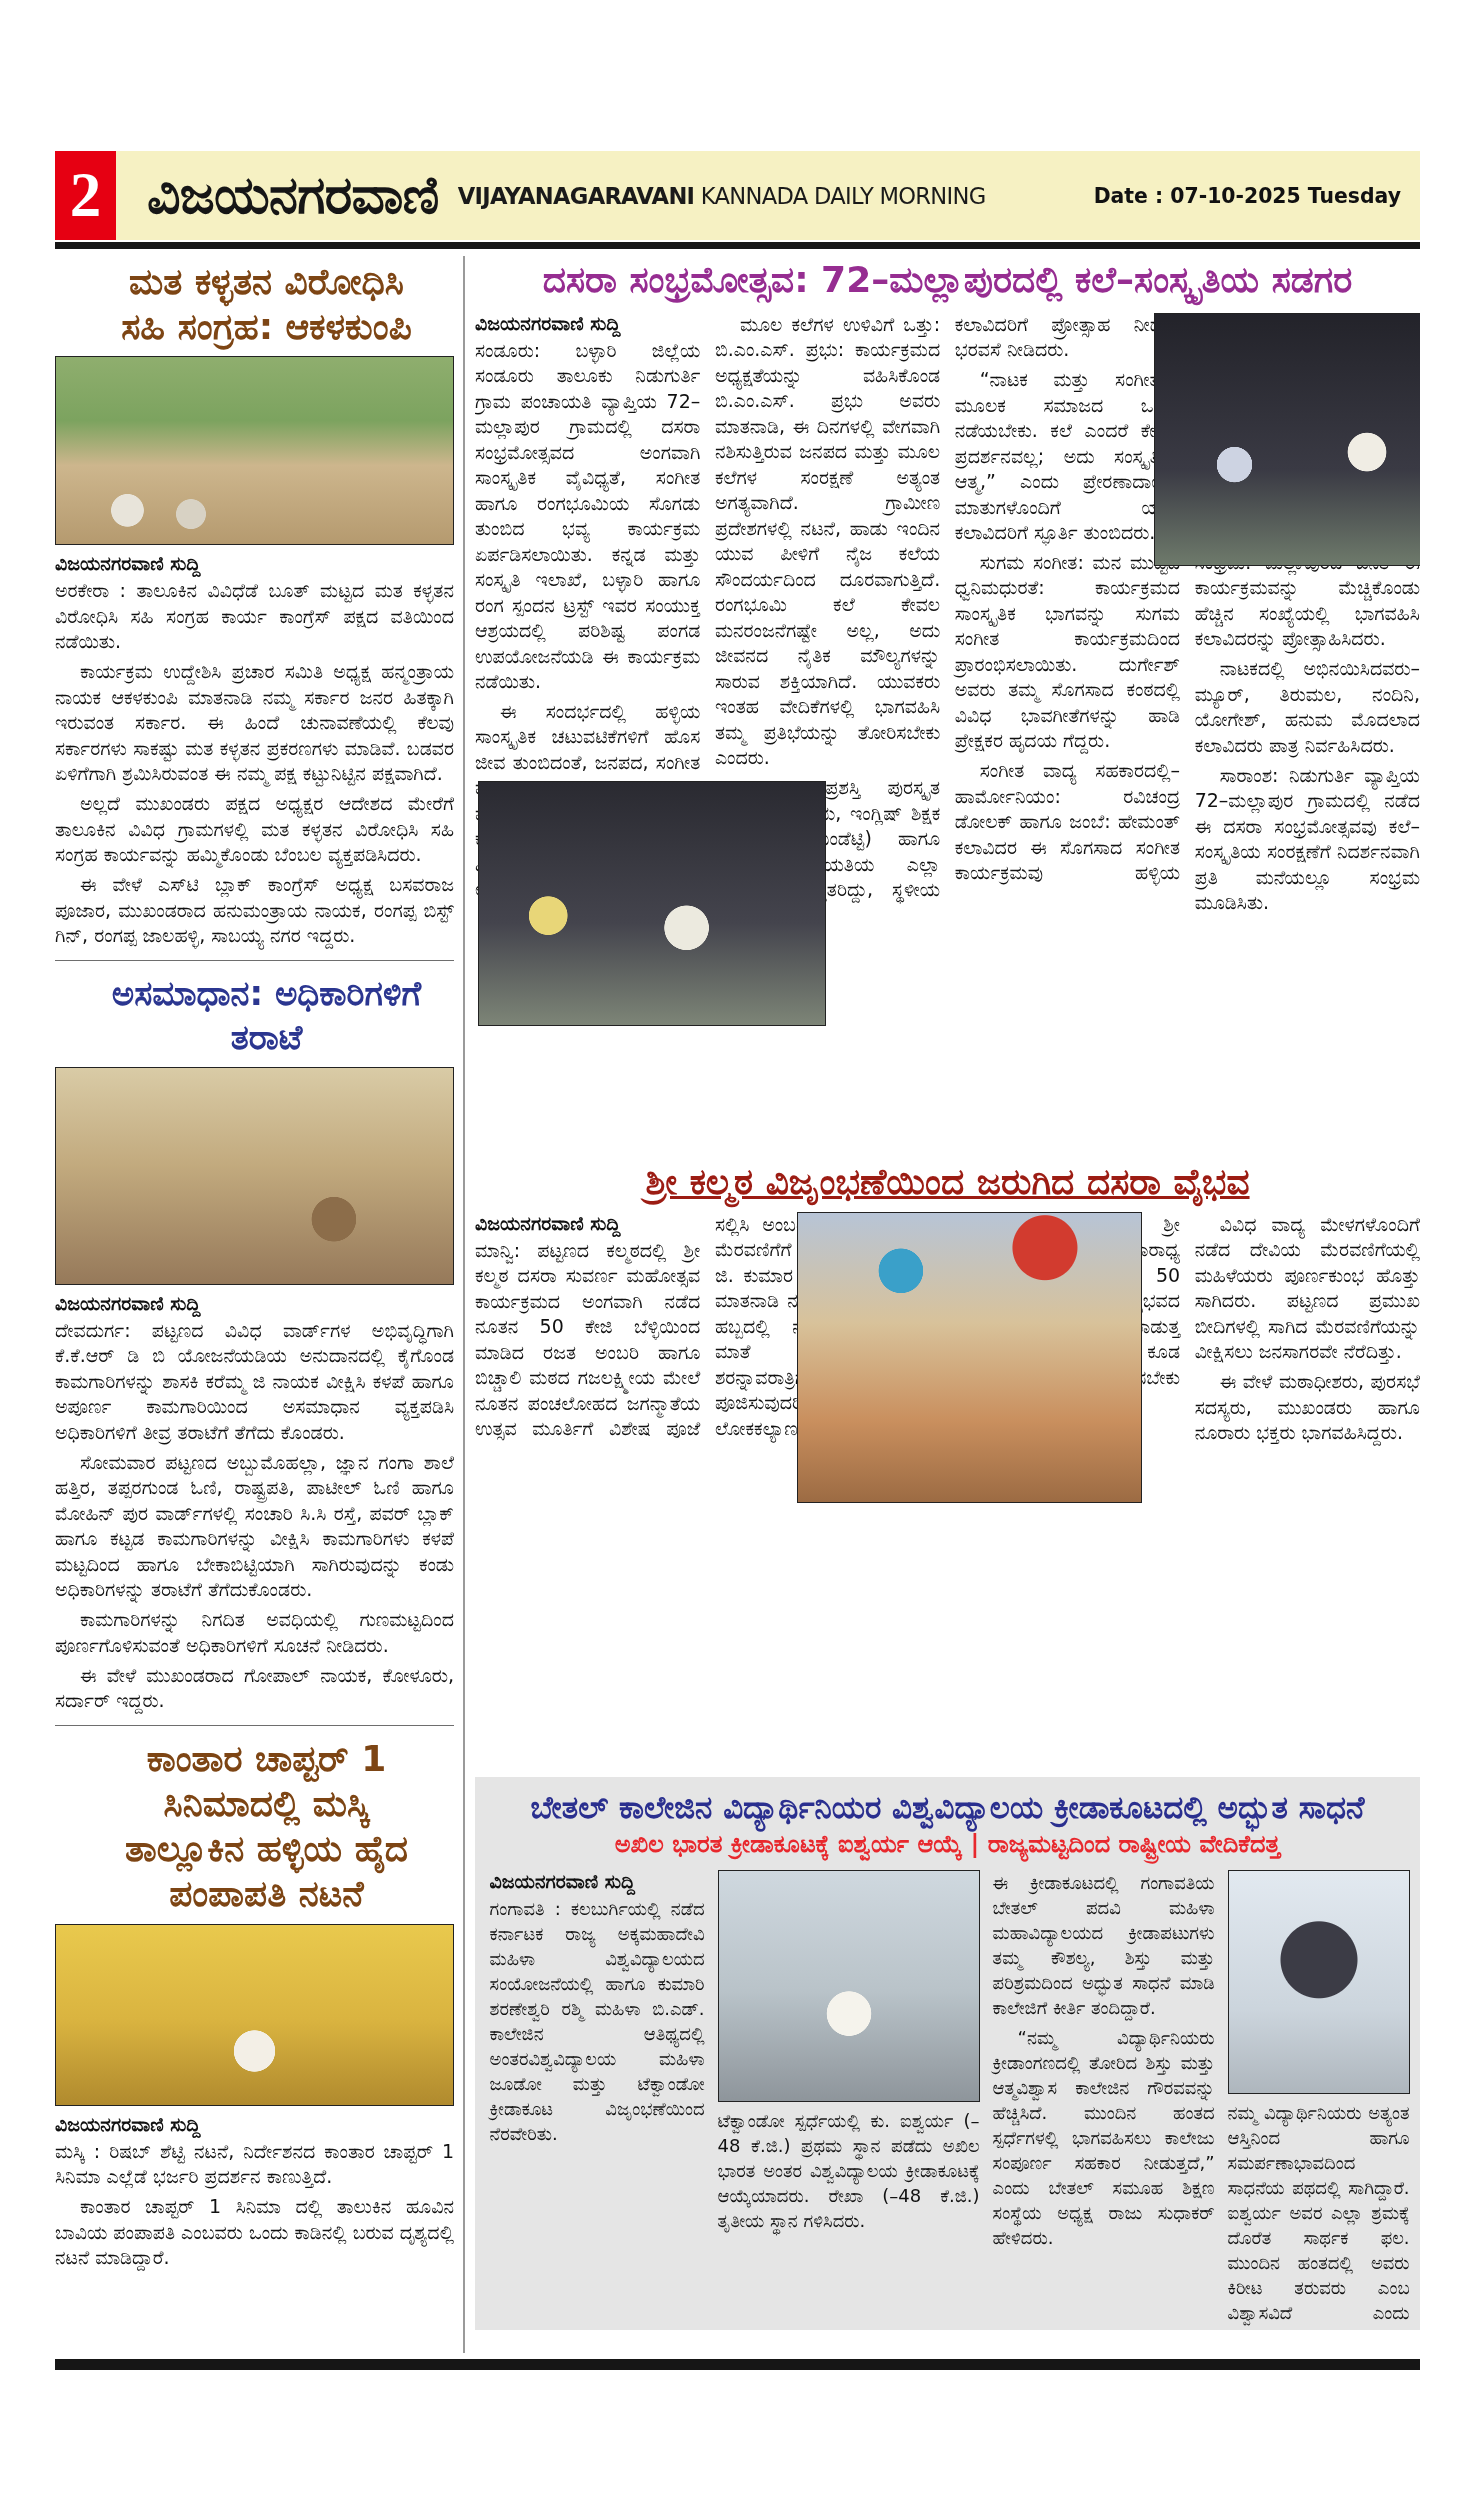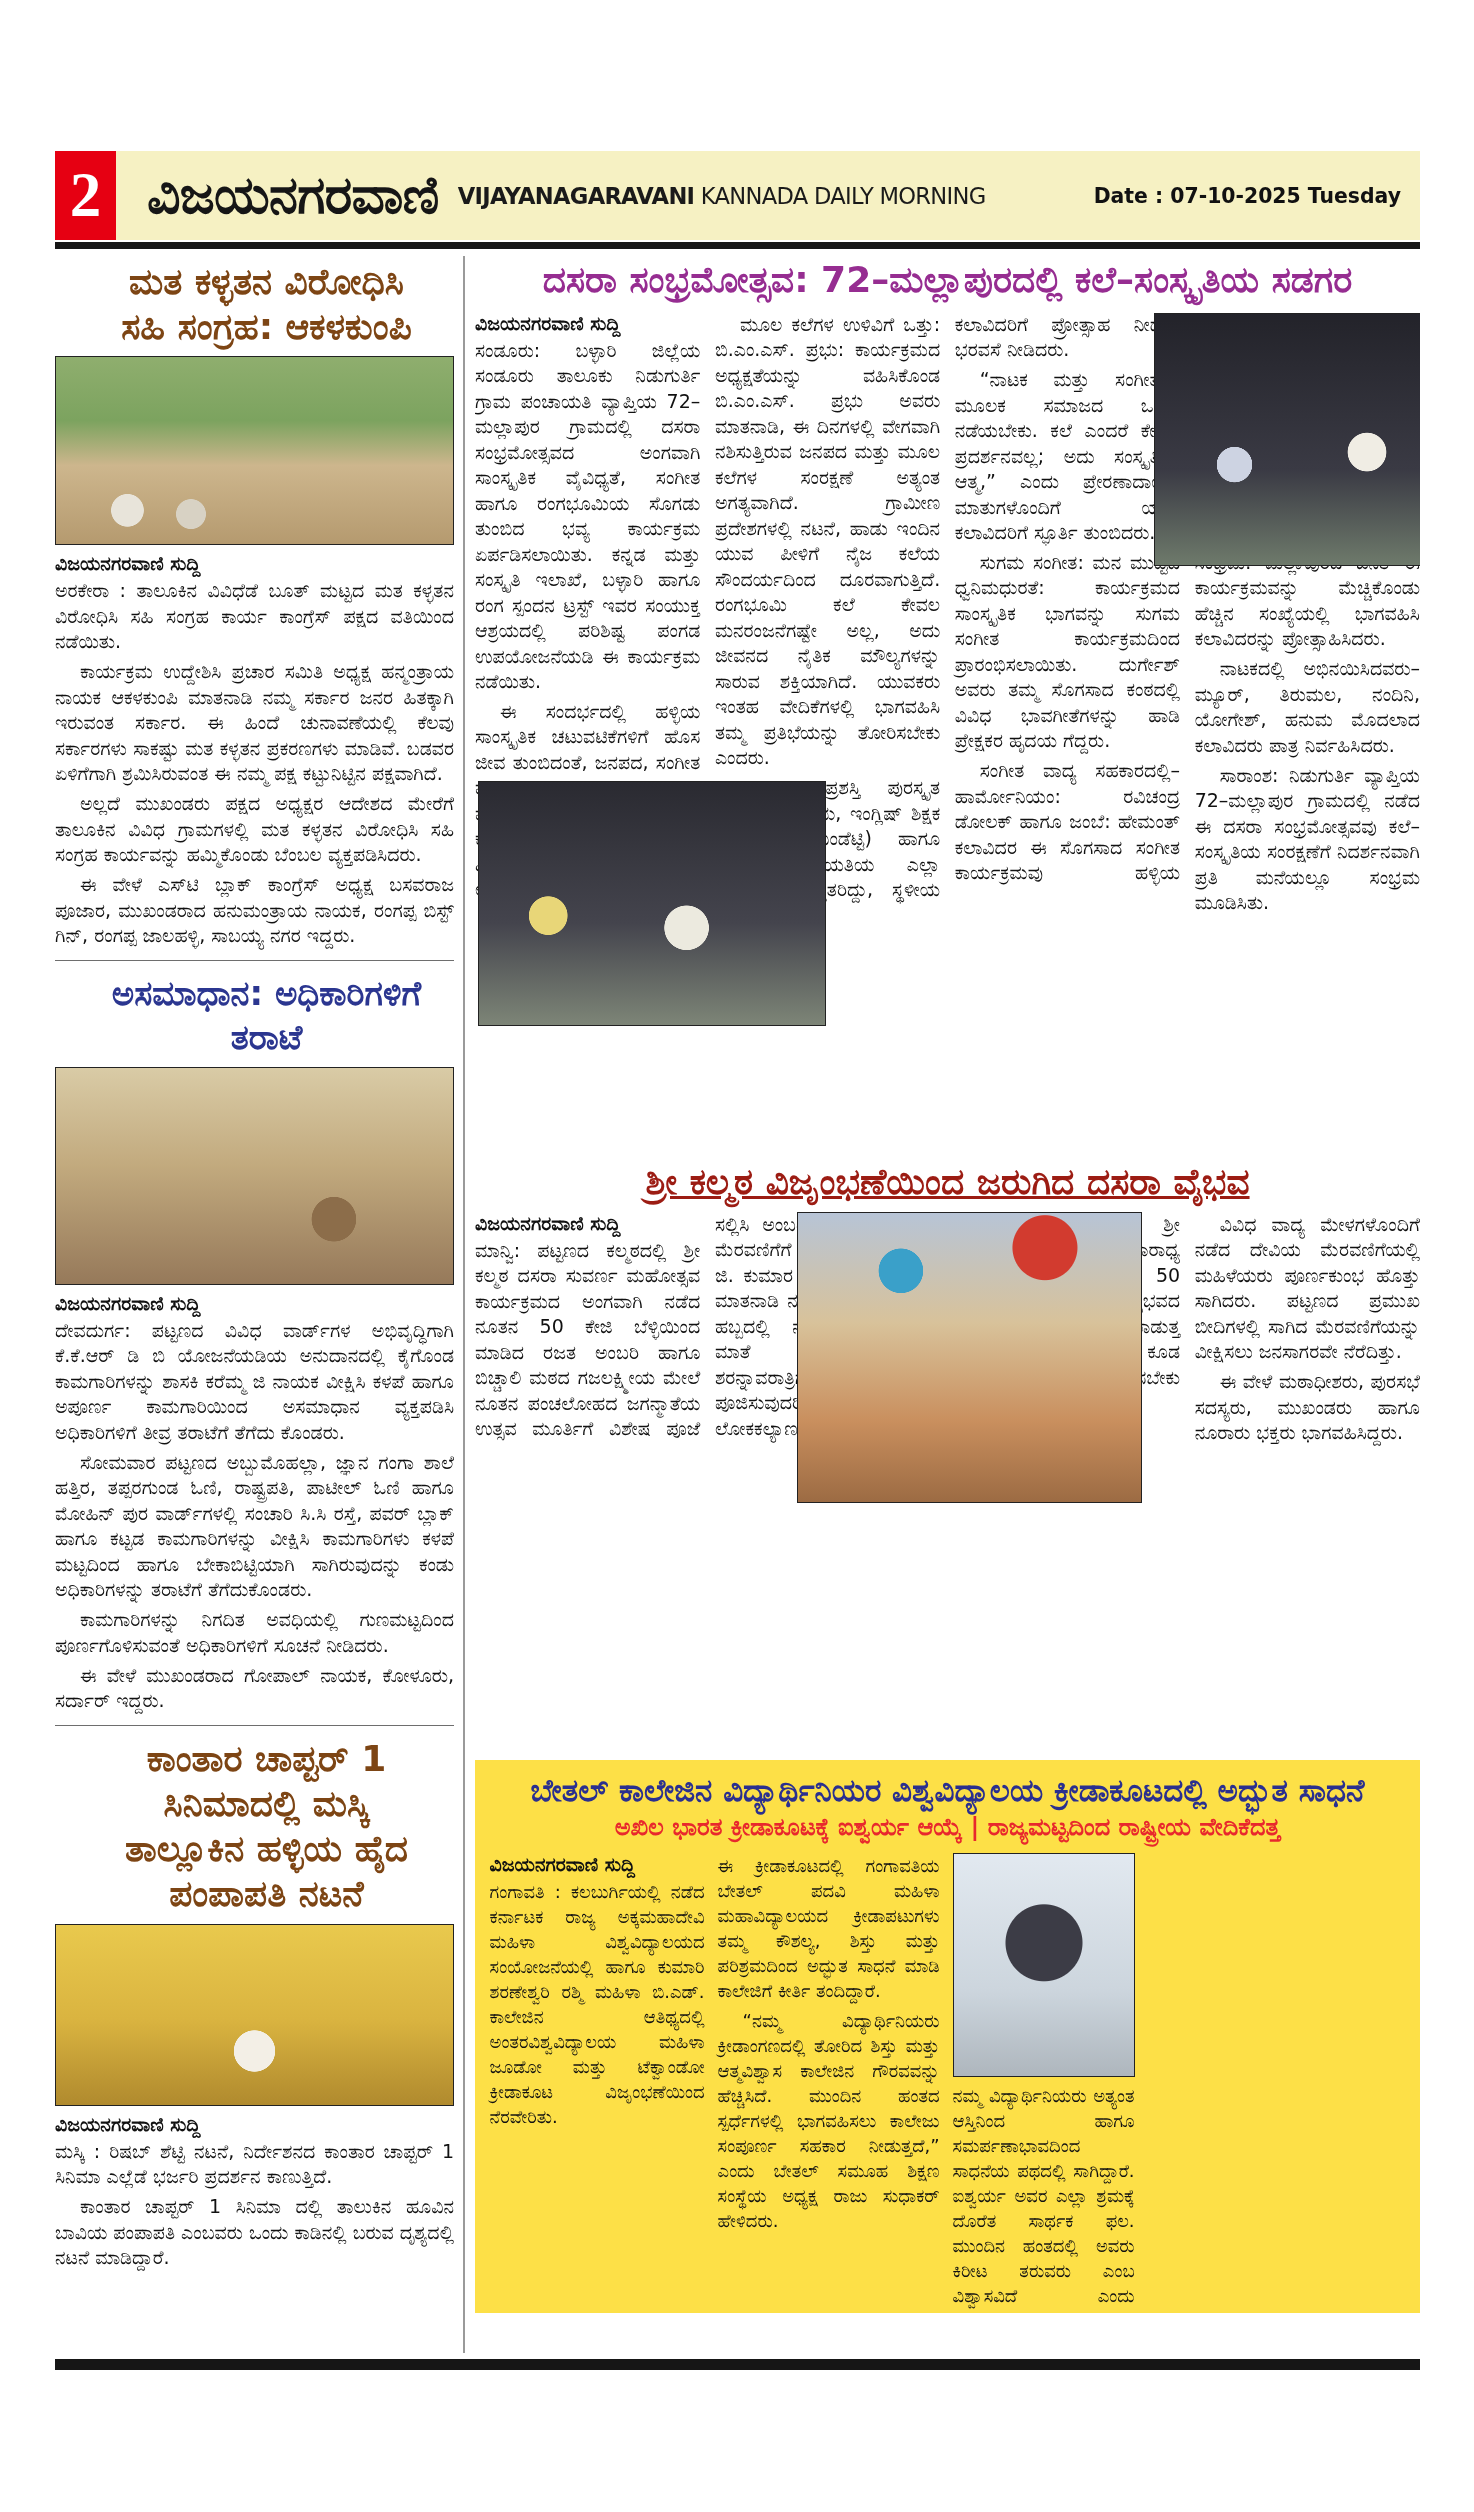--- a/index.html
+++ b/index.html
@@ -65,21 +65,21 @@
   .ph-portrait{background:
      radial-gradient(circle at 50% 40%, #3c3c46 0 38px, transparent 39px),
      linear-gradient(180deg,#e2e9f0 0%,#ccd5dd 62%,#aeb6bd 100%);}
   
   .abody{position:relative;height:842px;column-count:4;column-gap:14.6px;overflow:hidden;}
   .pa1{position:absolute;left:679px;top:1.5px;width:267px;height:253px;}
   .pa2{position:absolute;left:2.9px;top:469px;width:348px;height:245px;}
   .bbody{position:relative;height:545px;column-count:4;column-gap:14.6px;overflow:hidden;}
   .pb1{position:absolute;left:322px;top:0px;width:345px;height:291px;}
   
-  .sports{background:#fde047;padding:10.2px 14.6px 11.7px;margin-top:3px;height:553px;box-sizing:border-box;overflow:hidden;}
+  .sports{background:#e5e5e5;padding:10.2px 14.6px 11.7px;margin-top:20px;height:553px;box-sizing:border-box;overflow:hidden;}
   .sports-body{display:flex;gap:13px;margin-top:2.9px;}
   .sports-body .para{font-size:18px;line-height:25px;}
   .scol1{width:215px;flex:none;}
   .scol2{width:262px;flex:none;}
   .scol3{width:222px;flex:none;}
   .scol4{width:182px;flex:none;}
   .ph-c1{width:262px;height:232px;margin-bottom:5.8px;}
   .ph-c2{width:182px;height:224px;margin-bottom:5.8px;}
   .leftphoto{width:100%;margin:7.3px 0 5.8px;}
   .h260{height:189px;} .h300{height:218px;} .h250{height:182px;}
@@ -179,20 +179,24 @@
     </section>
 
     <section class="sports">
       <h1 class="hl sportsblue">ಬೇತಲ್ ಕಾಲೇಜಿನ ವಿದ್ಯಾರ್ಥಿನಿಯರ ವಿಶ್ವವಿದ್ಯಾಲಯ ಕ್ರೀಡಾಕೂಟದಲ್ಲಿ ಅದ್ಭುತ ಸಾಧನೆ</h1>
       <div class="subhead-red">ಅಖಿಲ ಭಾರತ ಕ್ರೀಡಾಕೂಟಕ್ಕೆ ಐಶ್ವರ್ಯ ಆಯ್ಕೆ | ರಾಜ್ಯಮಟ್ಟದಿಂದ ರಾಷ್ಟ್ರೀಯ ವೇದಿಕೆದತ್ತ</div>
       <div class="sports-body">
         <div class="scol1">
           <p class="byline" style="margin-top:0">ವಿಜಯನಗರವಾಣಿ ಸುದ್ದಿ</p>
           <p class="para noindent"><span class="sub">ಗಂಗಾವತಿ :</span> <span>ಕಲಬುರ್ಗಿಯಲ್ಲಿ ನಡೆದ ಕರ್ನಾಟಕ ರಾಜ್ಯ ಅಕ್ಕಮಹಾದೇವಿ ಮಹಿಳಾ ವಿಶ್ವವಿದ್ಯಾಲಯದ ಸಂಯೋಜನೆಯಲ್ಲಿ ಹಾಗೂ ಕುಮಾರಿ ಶರಣೇಶ್ವರಿ ರಶ್ಮಿ ಮಹಿಳಾ ಬಿ.ಎಡ್. ಕಾಲೇಜಿನ ಆತಿಥ್ಯದಲ್ಲಿ ಅಂತರವಿಶ್ವವಿದ್ಯಾಲಯ ಮಹಿಳಾ ಜೂಡೋ ಮತ್ತು ಟೆಕ್ವಾಂಡೋ ಕ್ರೀಡಾಕೂಟ ವಿಜೃಂಭಣೆಯಿಂದ ನೆರವೇರಿತು.</span></p>
         </div>
+        <div class="scol2">
+          <div class="photo ph-group ph-c1"></div>
+          <p class="para noindent">ಟೆಕ್ವಾಂಡೋ ಸ್ಪರ್ಧೆಯಲ್ಲಿ ಕು. ಐಶ್ವರ್ಯ (–48 ಕೆ.ಜಿ.) ಪ್ರಥಮ ಸ್ಥಾನ ಪಡೆದು ಅಖಿಲ ಭಾರತ ಅಂತರ ವಿಶ್ವವಿದ್ಯಾಲಯ ಕ್ರೀಡಾಕೂಟಕ್ಕೆ ಆಯ್ಕೆಯಾದರು. ರೇಖಾ (–48 ಕೆ.ಜಿ.) ತೃತೀಯ ಸ್ಥಾನ ಗಳಿಸಿದರು.</p>
+        </div>
         <div class="scol3">
           <p class="para noindent">ಈ ಕ್ರೀಡಾಕೂಟದಲ್ಲಿ ಗಂಗಾವತಿಯ ಬೇತಲ್ ಪದವಿ ಮಹಿಳಾ ಮಹಾವಿದ್ಯಾಲಯದ ಕ್ರೀಡಾಪಟುಗಳು ತಮ್ಮ ಕೌಶಲ್ಯ, ಶಿಸ್ತು ಮತ್ತು ಪರಿಶ್ರಮದಿಂದ ಅದ್ಭುತ ಸಾಧನೆ ಮಾಡಿ ಕಾಲೇಜಿಗೆ ಕೀರ್ತಿ ತಂದಿದ್ದಾರೆ.</p>
           <p class="para">“ನಮ್ಮ ವಿದ್ಯಾರ್ಥಿನಿಯರು ಕ್ರೀಡಾಂಗಣದಲ್ಲಿ ತೋರಿದ ಶಿಸ್ತು ಮತ್ತು ಆತ್ಮವಿಶ್ವಾಸ ಕಾಲೇಜಿನ ಗೌರವವನ್ನು ಹೆಚ್ಚಿಸಿದೆ. ಮುಂದಿನ ಹಂತದ ಸ್ಪರ್ಧೆಗಳಲ್ಲಿ ಭಾಗವಹಿಸಲು ಕಾಲೇಜು ಸಂಪೂರ್ಣ ಸಹಕಾರ ನೀಡುತ್ತದೆ,” ಎಂದು ಬೇತಲ್ ಸಮೂಹ ಶಿಕ್ಷಣ ಸಂಸ್ಥೆಯ ಅಧ್ಯಕ್ಷ ರಾಜು ಸುಧಾಕರ್ ಹೇಳಿದರು.</p>
         </div>
         <div class="scol4">
           <div class="photo ph-portrait ph-c2"></div>
           <p class="para noindent">ನಮ್ಮ ವಿದ್ಯಾರ್ಥಿನಿಯರು ಅತ್ಯಂತ ಆಸ್ತಿನಿಂದ ಹಾಗೂ ಸಮರ್ಪಣಾಭಾವದಿಂದ ಸಾಧನೆಯ ಪಥದಲ್ಲಿ ಸಾಗಿದ್ದಾರೆ. ಐಶ್ವರ್ಯ ಅವರ ಎಲ್ಲಾ ಶ್ರಮಕ್ಕೆ ದೊರೆತ ಸಾರ್ಥಕ ಫಲ. ಮುಂದಿನ ಹಂತದಲ್ಲಿ ಅವರು ಕಿರೀಟ ತರುವರು ಎಂಬ ವಿಶ್ವಾಸವಿದೆ ಎಂದು ಹಾರೈಸಿದರು.</p>
         </div>
       </div>
     </section>

